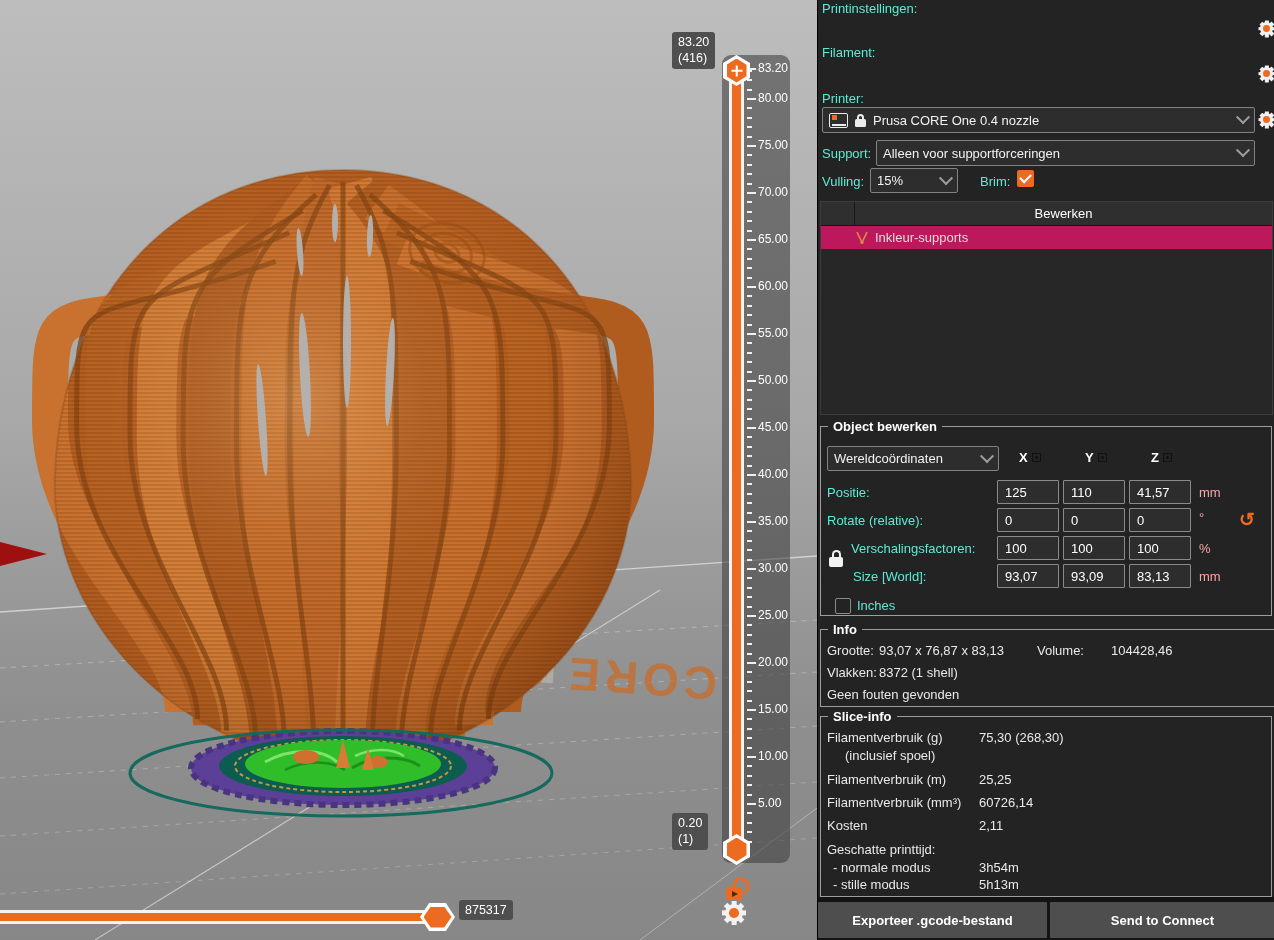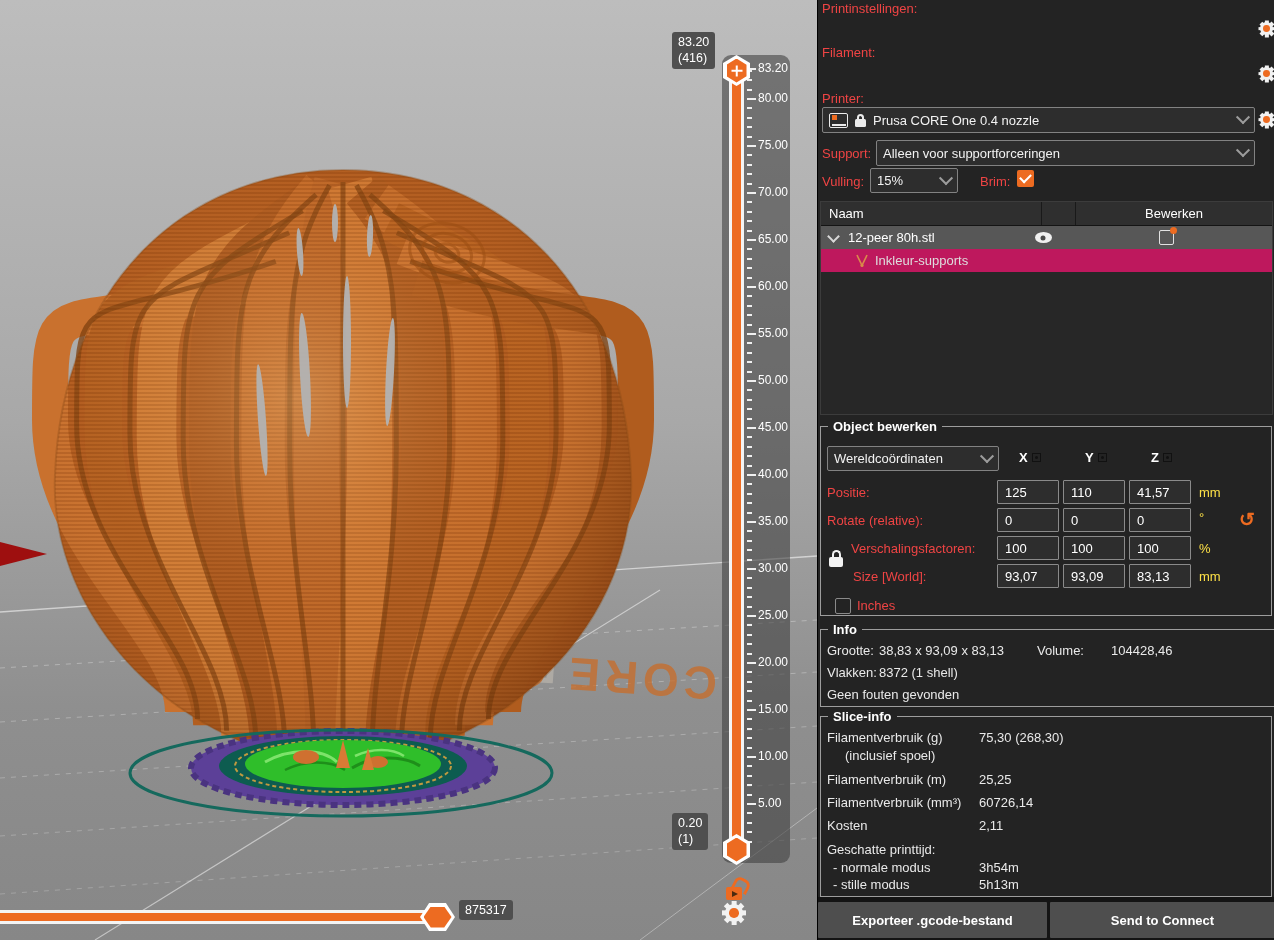--- a/index.html
+++ b/index.html
@@ -53,21 +53,21 @@
 
   .gear{position:relative;display:inline-block;}
   .gear .bar{position:absolute;background:#f2f2f2;left:50%;top:50%;}
   .gear .ring{position:absolute;border-radius:50%;background:#f2f2f2;}
   .gear .dot{position:absolute;border-radius:50%;background:#ED6B21;}
   .gear.orange .bar,.gear.orange .ring{background:#ED6B21;}
   .gear.orange .dot{background:#3a2412;}
 
   
   #sidebar{position:absolute;left:817px;top:0;width:457px;height:940px;background:#232323;border-left:1px solid #000;}
-  .lbl{position:absolute;color:#ef4444;}
+  .lbl{position:absolute;color:#5eead4;}
   .combo{position:absolute;background:#2d2d2d;border:1px solid #828282;border-radius:2px;
     display:flex;align-items:center;color:#f2f2f2;padding:0 6px;box-sizing:border-box;gap:7px;}
   .combo .txt{flex:1;white-space:nowrap;overflow:hidden;}
   .chev{width:8px;height:8px;border-right:2px solid #9c9c9c;border-bottom:2px solid #9c9c9c;
     transform:rotate(45deg) translate(-2px,-2px);flex:none;}
   .lockicon{position:relative;width:11px;height:13px;flex:none;}
   .lockicon .sh{position:absolute;left:2px;top:0;width:7px;height:6px;border:2px solid #ececec;
     border-bottom:none;border-radius:4px 4px 0 0;box-sizing:border-box;}
   .lockicon .bd{position:absolute;left:0;top:5px;width:11px;height:8px;background:#ececec;border-radius:1.5px;}
   .swatch{width:22px;height:14px;border:1px solid #cfcfcf;flex:none;}
@@ -93,21 +93,21 @@
   .paintic{width:14px;height:14px;margin:0 6px 0 34px;flex:none;}
 
   
   fieldset{position:absolute;border:1px solid #9d9d9d;margin:0;padding:0;box-sizing:border-box;background:transparent;}
   legend{font-weight:bold;color:#fff;padding:0 5px;margin-left:7px;font-size:13px;}
   .field{position:absolute;width:62px;height:24px;background:#2d2d2d;border:1px solid #8a8a8a;
     box-sizing:border-box;color:#fff;display:flex;align-items:center;padding-left:7px;border-radius:1px;}
   .axhdr{position:absolute;font-weight:bold;color:#fff;display:flex;align-items:center;gap:4px;}
   .axic{width:9px;height:9px;border:1.4px solid #111;position:relative;box-sizing:border-box;background:#2b2b2b00;}
   .axic:after{content:"";position:absolute;left:2px;top:2px;width:3px;height:3px;background:#111;border-radius:50%;}
-  .unit{position:absolute;color:#fde047;}
+  .unit{position:absolute;color:#fca5a5;}
   .undo{position:absolute;color:#ED6B21;font-size:19px;font-weight:bold;line-height:1;}
   .biglock{position:absolute;width:14px;height:17px;}
   .biglock .sh{position:absolute;left:2.5px;top:0;width:9px;height:8px;border:2.4px solid #f2f2f2;border-bottom:none;border-radius:5px 5px 0 0;box-sizing:border-box;}
   .biglock .bd{position:absolute;left:0;top:7px;width:14px;height:10px;background:#f2f2f2;border-radius:2px;}
 
   .btn{position:absolute;height:36px;background:#4e4e4e;color:#fff;font-weight:bold;
     display:flex;align-items:center;justify-content:center;border-radius:1px;}
   #btnstrip{position:absolute;left:0;top:897px;width:457px;height:43px;background:#141414;}
 
   .kv{position:absolute;white-space:nowrap;}
@@ -436,37 +436,22 @@
       <span class="txt">15%</span>
       <span class="chev"></span>
     </div>
     <div class="lbl" style="left:162px;top:174px;">Brim:</div>
     <div class="checkbox" style="left:199px;top:170px;width:17px;height:17px;">
       <span class="mark"></span>
     </div>
 
     <div id="objtable">
       <div class="thead">
-        <div class="th" style="width:221px;padding-left:8px;">Naam</div>
         <div class="th" style="width:34px;"></div>
         <div class="th" style="flex:1;justify-content:center;border-right:none;">Bewerken</div>
-      </div>
-      <div class="trow" style="background:#575757;color:#fff;">
-        <span class="treechev"></span>
-        <span style="flex:none;width:178px;">12-peer 80h.stl</span>
-        <span style="width:34px;display:flex;justify-content:center;">
-            <span class="eye">
-              <span class="pupil"></span>
-            </span>
-          </span>
-        <span style="flex:1;display:flex;justify-content:center;">
-            <span class="editic">
-              <span class="d"></span>
-            </span>
-          </span>
       </div>
       <div class="trow" style="background:#be185d;color:#dedede;">
         <svg class="paintic" viewBox="0 0 14 14">
           <path d="M2,1 C4,6 6,8 7,12 M12,1 C10,6 8,8 7,12" stroke="#d98a4a" stroke-width="1.6" fill="none"></path>
           <circle cx="7" cy="11.5" r="1.6" fill="#d98a4a"></circle>
         </svg>
         <span>Inkleur-supports</span>
       </div>
     </div>
 
@@ -521,21 +506,21 @@
       <div class="field" style="left:308px;top:130px;">83,13</div>
       <div class="unit" style="left:378px;top:135px;">mm</div>
 
       <div class="checkbox empty" style="left:14px;top:164px;width:14px;height:14px;"></div>
       <div class="lbl" style="left:36px;top:164px;">Inches</div>
     </fieldset>
 
     <fieldset style="left:2px;top:622px;width:528px;height:85px;">
       <legend>Info</legend>
       <div class="kv" style="left:6px;top:6px;">Grootte:</div>
-      <div class="kv" style="left:58px;top:6px;">38,83 x 93,09 x 83,13</div>
+      <div class="kv" style="left:58px;top:6px;">93,07 x 76,87 x 83,13</div>
       <div class="kv" style="left:216px;top:6px;">Volume:</div>
       <div class="kv" style="left:290px;top:6px;">104428,46</div>
       <div class="kv" style="left:6px;top:28px;">Vlakken:</div>
       <div class="kv" style="left:58px;top:28px;">8372 (1 shell)</div>
       <div class="kv" style="left:6px;top:50px;">Geen fouten gevonden</div>
     </fieldset>
 
     <fieldset style="left:2px;top:709px;width:452px;height:188px;">
       <legend>Slice-info</legend>
       <div class="kv" style="left:6px;top:6px;">Filamentverbruik (g)</div>

